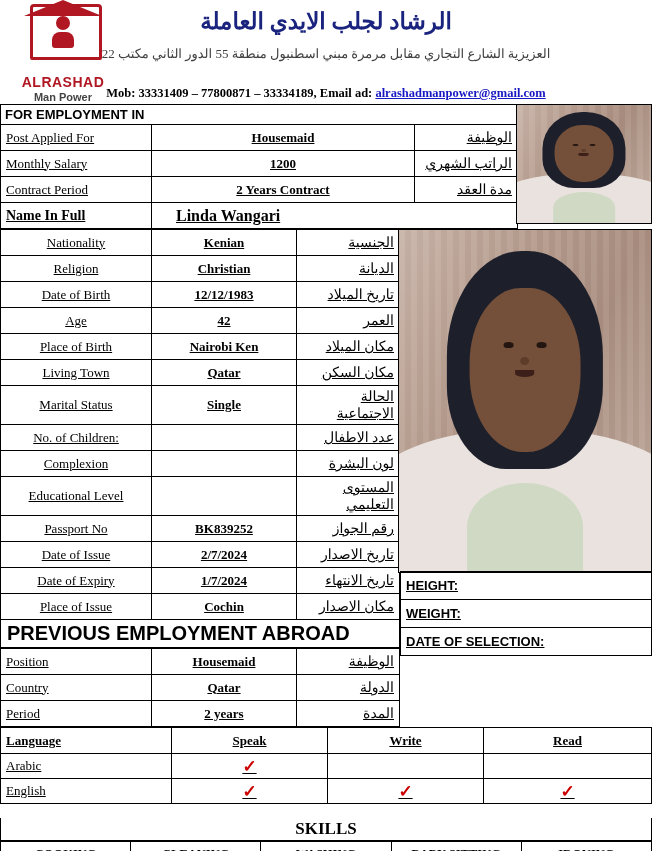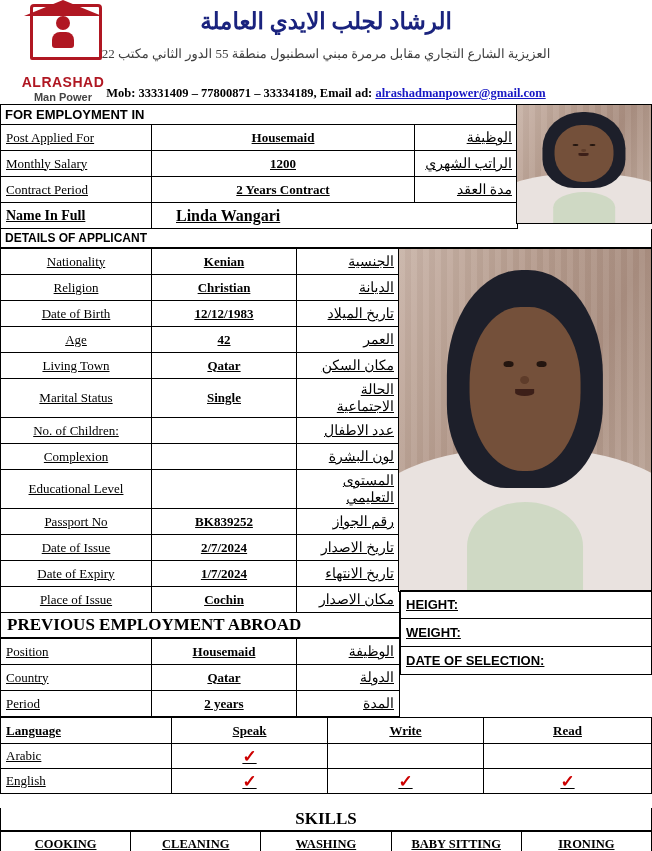--- a/index.html
+++ b/index.html
@@ -53,21 +53,21 @@
   }
   .contact .email{color:#1717c4;text-decoration:underline;}
 
   
   .bar{
     border:1px solid #000;border-bottom:none;
     font-family:"Liberation Sans",sans-serif;
     font-weight:bold;font-size:13px;padding:2px 4px;
   }
   .bar.big{
-    font-family:Liberation Serif, serif;font-size:17px;text-align:center;
+    font-family:Liberation Sans, sans-serif;font-size:20px;text-align:center;
   }
   .bar.left{text-align:left;}
 
   table{border-collapse:collapse;width:100%;text-decoration:underline;}
   td{border:1px solid #000;font-size:13px;padding:2px 5px;height:21px;}
   .lbl{width:140px;}
   .val{font-weight:bold;text-align:center;}
   .ar{direction:rtl;text-align:right;font-size:14px;width:92px;}
 
   .top-wrap{position:relative;}
@@ -183,21 +183,20 @@
         </tr>
         <tr>
           <td class="lbl" style="font-weight:bold;font-size:14px;">Name In Full</td>
           <td colspan="2" style="font-weight:bold;font-size:16px;padding-left:24px;">Linda Wangari</td>
         </tr>
       </tbody>
         </table>
     </div>
   </div>
 
-  <div class="bar left" style="border-bottom:1px solid #000;border-top:none;font-size:12px;">DETAILS OF APPLICANT</div>
 
   <div class="top-wrap">
     <div class="photo-main">
       <div class="ph">
         <div class="bg"></div>
           <div class="bg2"></div>
         <div class="shoulders"></div>
           <div class="collar"></div>
         <div class="neck"></div>
         <div class="scarf"></div>
@@ -225,20 +224,25 @@
             </tr>
         <tr>
               <td class="lbl" style="text-align:center;">Date of Birth</td>
               <td class="val">12/12/1983</td>
               <td class="ar">تاريخ الميلاد</td>
             </tr>
         <tr>
               <td class="lbl" style="text-align:center;">Age</td>
               <td class="val">42</td>
               <td class="ar">العمر</td>
+            </tr>
+        <tr>
+              <td class="lbl" style="text-align:center;">Place of Birth</td>
+              <td class="val">Nairobi Ken</td>
+              <td class="ar">مكان الميلاد</td>
             </tr>
         <tr>
               <td class="lbl" style="text-align:center;">Living Town</td>
               <td class="val">Qatar</td>
               <td class="ar">مكان السكن</td>
             </tr>
         <tr>
               <td class="lbl" style="text-align:center;">Marital Status</td>
               <td class="val">Single</td>
               <td class="ar">الحالة الاجتماعية</td>

